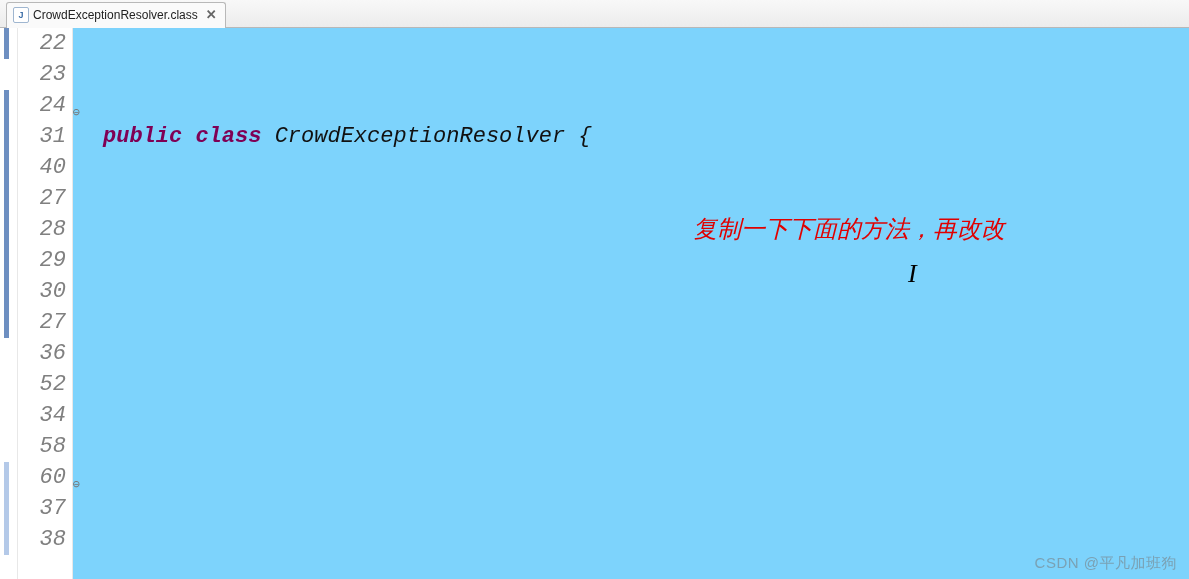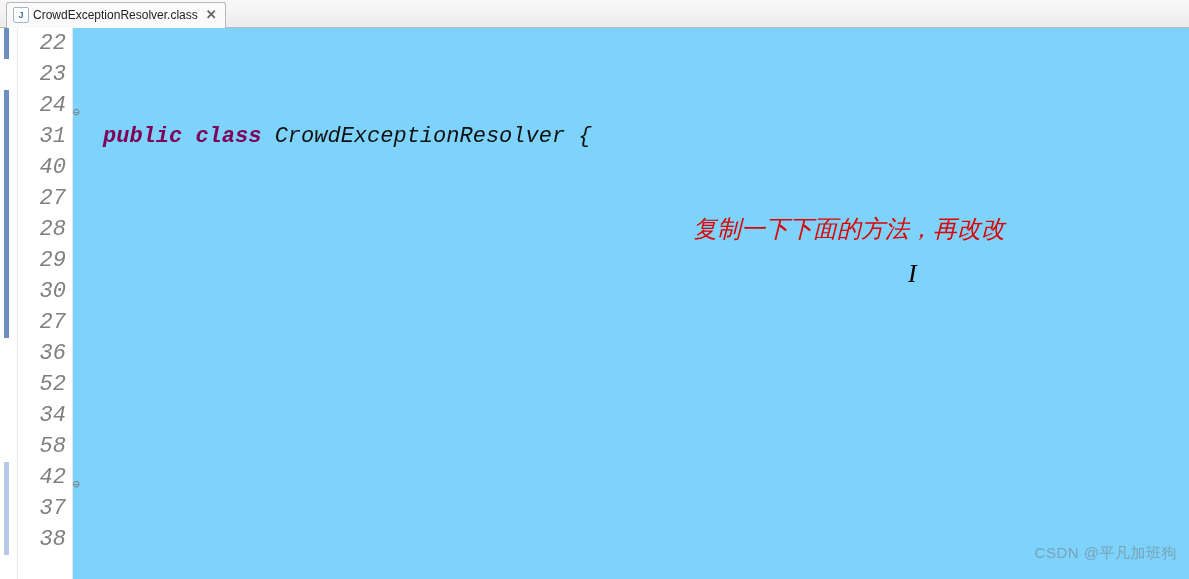--- a/index.html
+++ b/index.html
@@ -123,21 +123,21 @@
   }
   .text-cursor {
     position: absolute;
     font-size: 26px;
     color: #000;
     font-family: serif;
   }
   .watermark {
     position: absolute;
     right: 12px;
-    bottom: 16px;
+    bottom: 6px;
     font-size: 15px;
     color: rgba(120,120,120,0.55);
     font-family: "Microsoft YaHei", sans-serif;
     letter-spacing: 0.5px;
   }
 </style>
 </head>
 <body>
 
 <div class="tab-bar">
@@ -164,21 +164,21 @@
     <div><span>40</span></div>
     <div><span>27</span></div>
     <div><span>28</span></div>
     <div><span>29</span></div>
     <div><span>30</span></div>
     <div><span>27</span></div>
     <div><span>36</span></div>
     <div><span>52</span></div>
     <div><span>34</span></div>
     <div><span>58</span></div>
-    <div><span>42</span><span class="fold-glyph">⊖</span></div>
+    <div><span>60</span><span class="fold-glyph">⊖</span></div>
     <div><span>37</span></div>
     <div><span>38</span></div>
   </div>
 
   <div class="code">
 
     <div class="code-line"><span class="content"><span class="kw">public</span> <span class="kw">class</span> <span>CrowdExceptionResolver</span> <span>{</span></span></div>
 
     <div class="code-line"></div>
 

